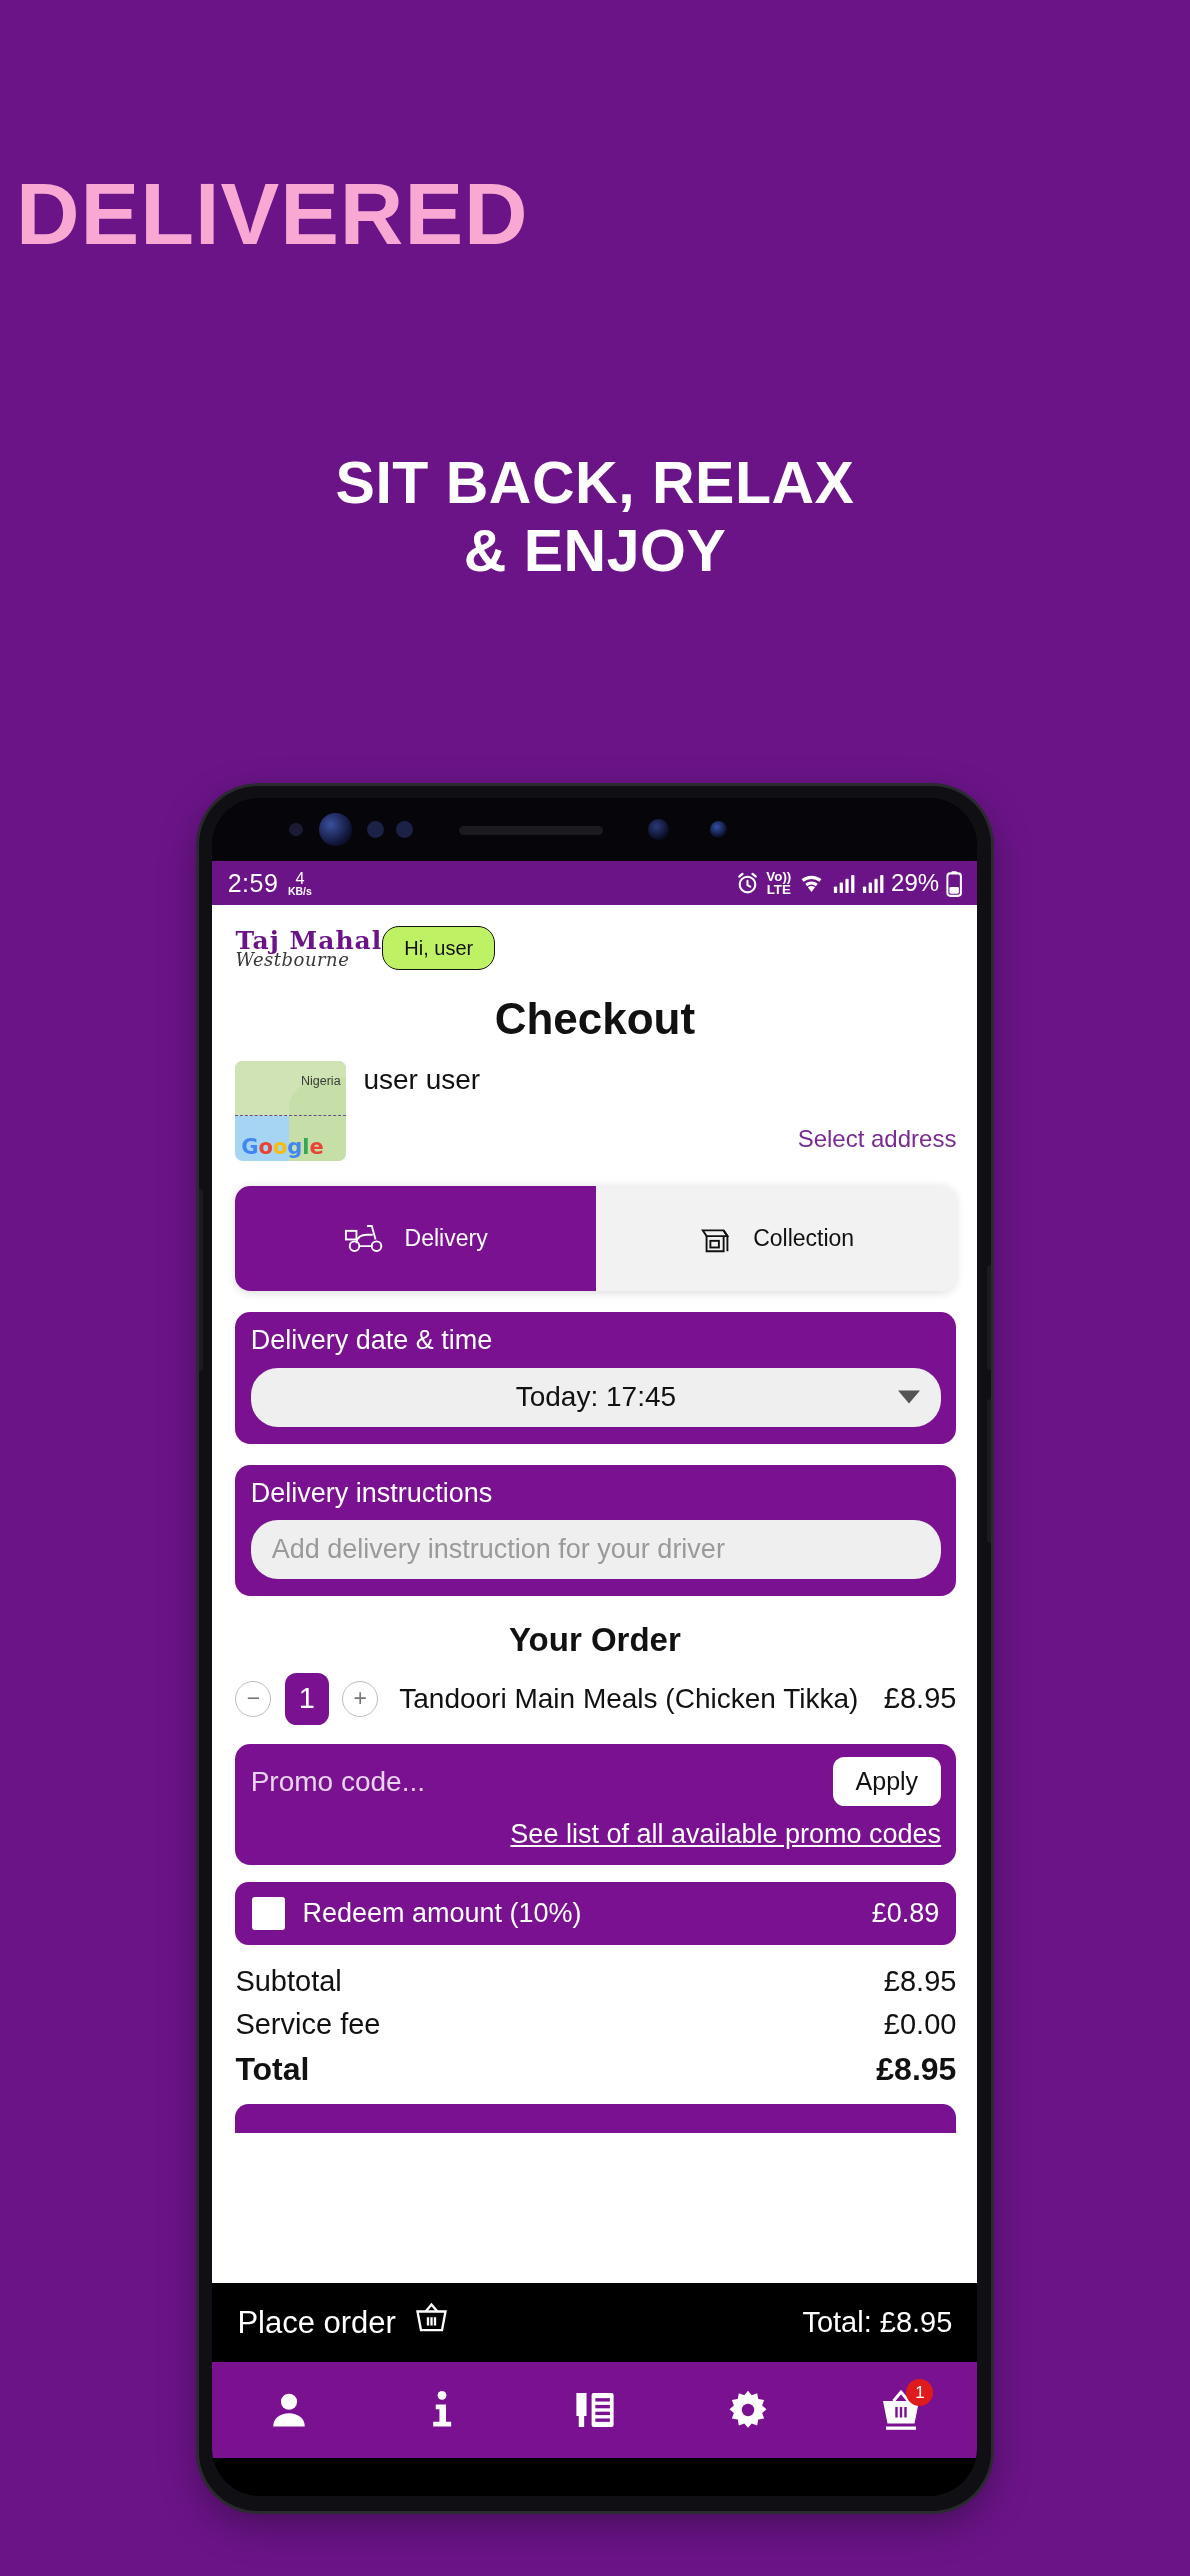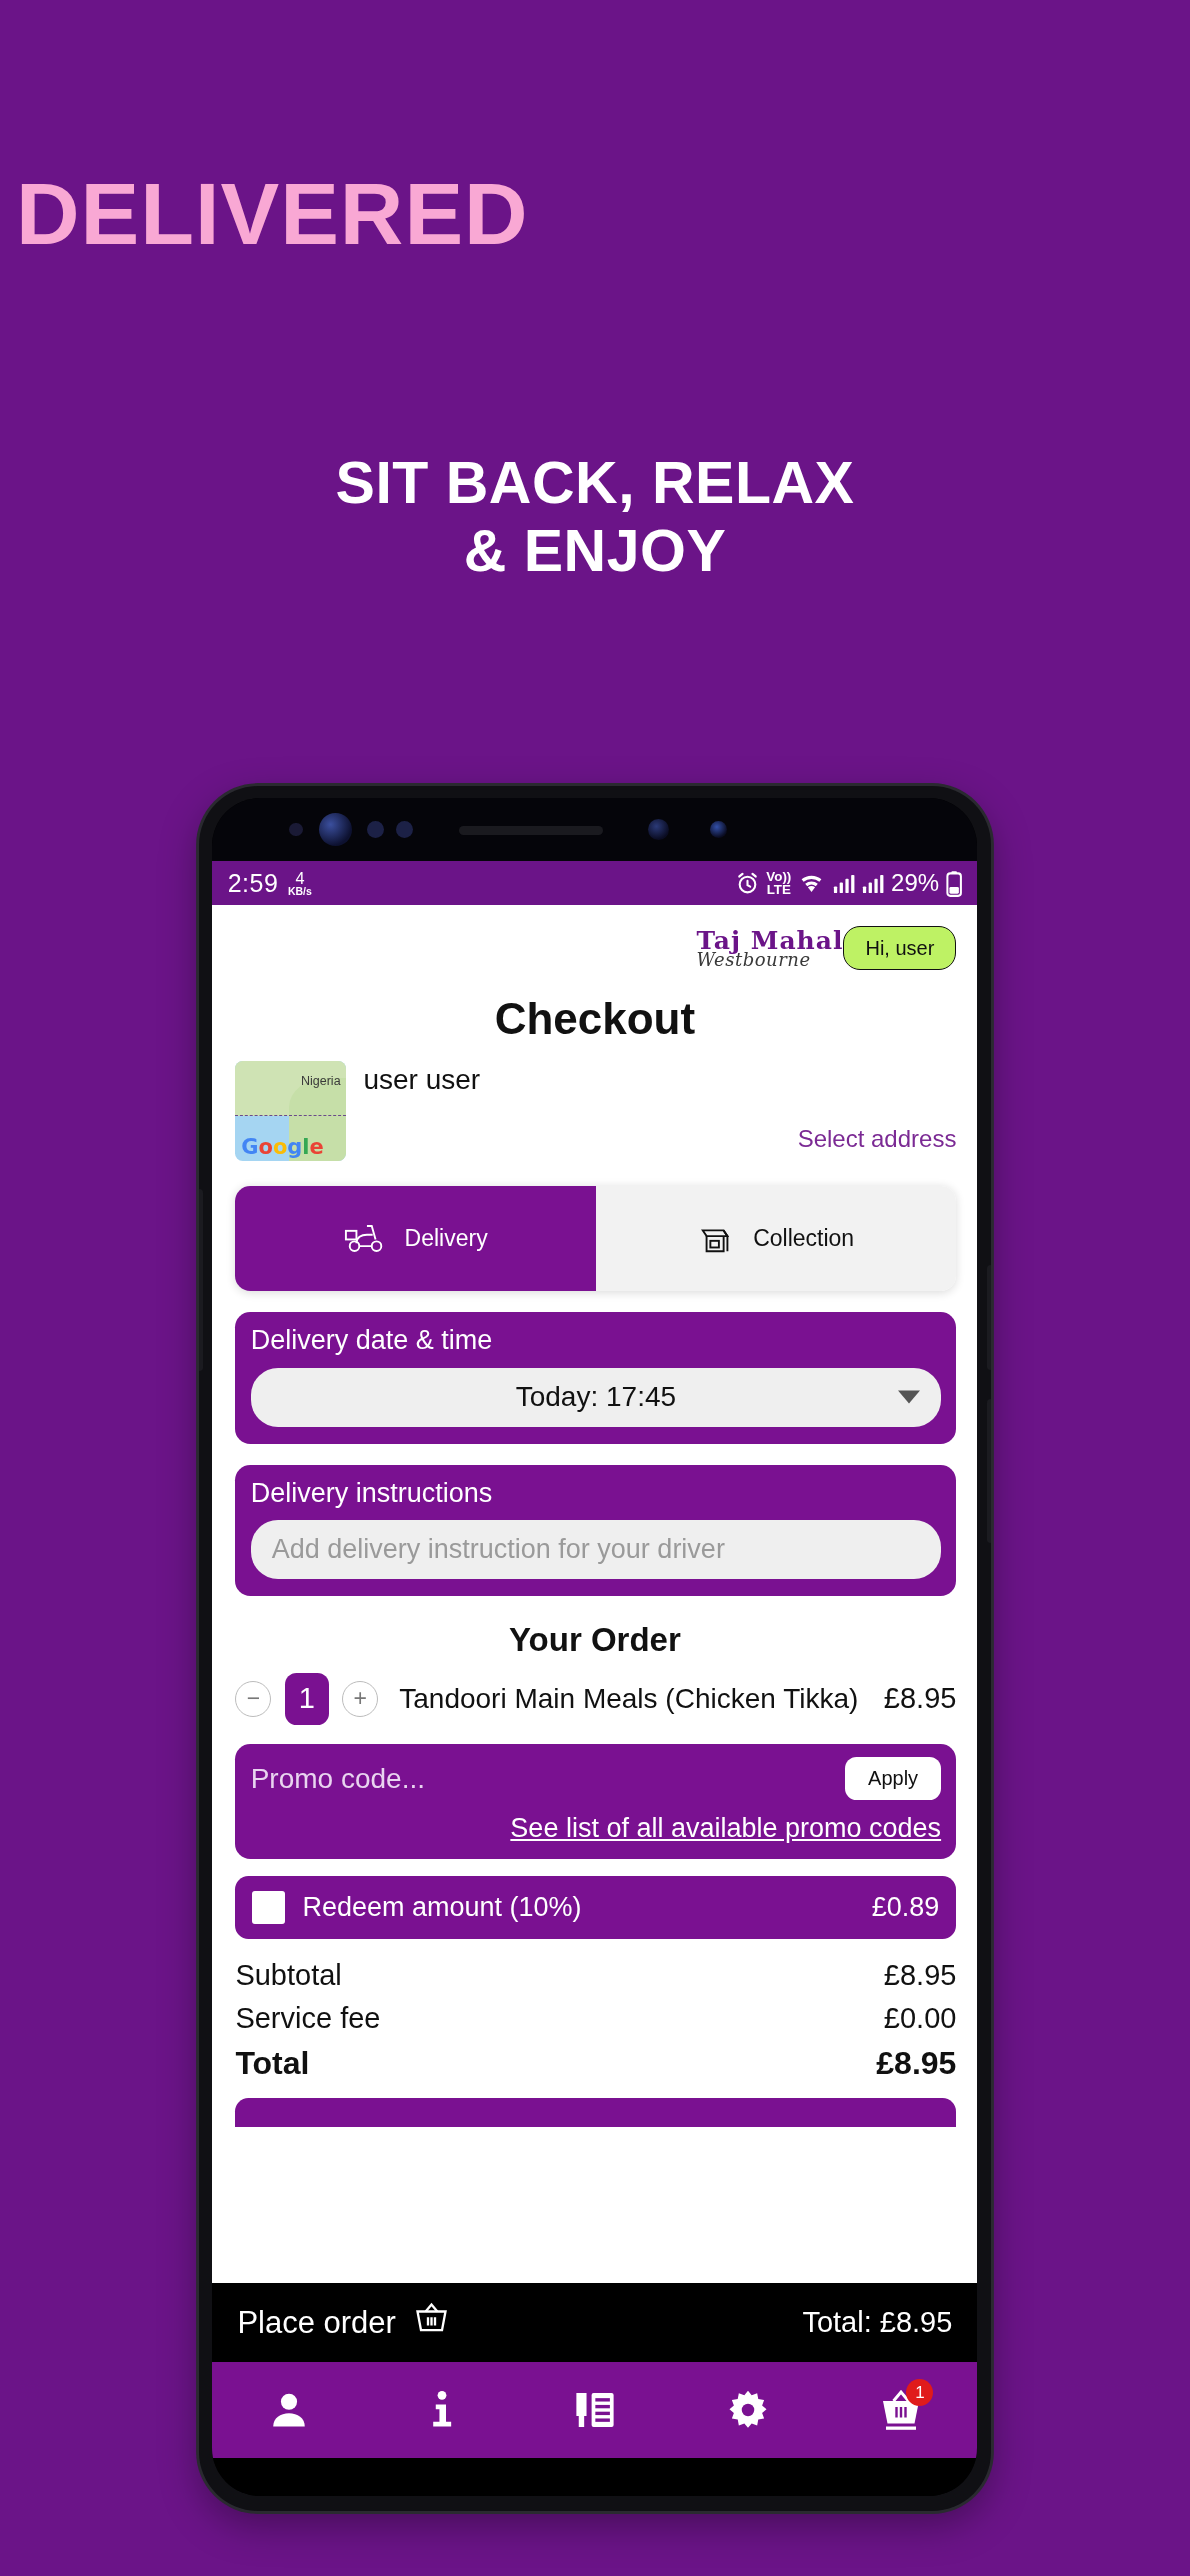--- a/index.html
+++ b/index.html
@@ -96,23 +96,22 @@
   
   .app {
     position: relative;
     background: #ffffff;
     height: 1457px;
     overflow: hidden;
   }
 
   .app-header {
     height: 81px;
-    display: flex; align-items: center; justify-content: flex-end;
+    display: flex; align-items: center; justify-content: flex-start;
     padding: 5.8px 21px 0 23px;
-    margin-left: 32px;
   }
   .logo { line-height: 1; }
   .logo .l1 {
     font-family: "DejaVu Serif", serif;
     font-weight: bold;
     font-size: 25px;
     color: #6B1488;
     letter-spacing: 1px;
   }
   .logo .l2 {
@@ -241,21 +240,21 @@
 
   
   .promo {
     margin: 5.8px 21px 0 23px; background: #7A1191;
     border-radius: 15.3px; padding: 13.4px 15.3px 15.3px 15.3px;
   }
   .promo-top { display:flex; align-items:center; justify-content: space-between; }
   .promo-ph { color:#e9d4f0; font-size: 28px; }
   .apply-btn {
     background: #fff; color:#111; border: none;
-    border-radius: 11.5px; font-size: 20px;
+    border-radius: 11.5px; font-size: 25px;
     padding: 9.6px 23px; cursor: pointer;
     font-family: "Liberation Sans", sans-serif;
   }
   .promo-link {
     text-align: right; color:#fff; font-size: 27px;
     text-decoration: underline; margin-top: 13.4px; cursor: pointer;
   }
 
   
   .redeem {

